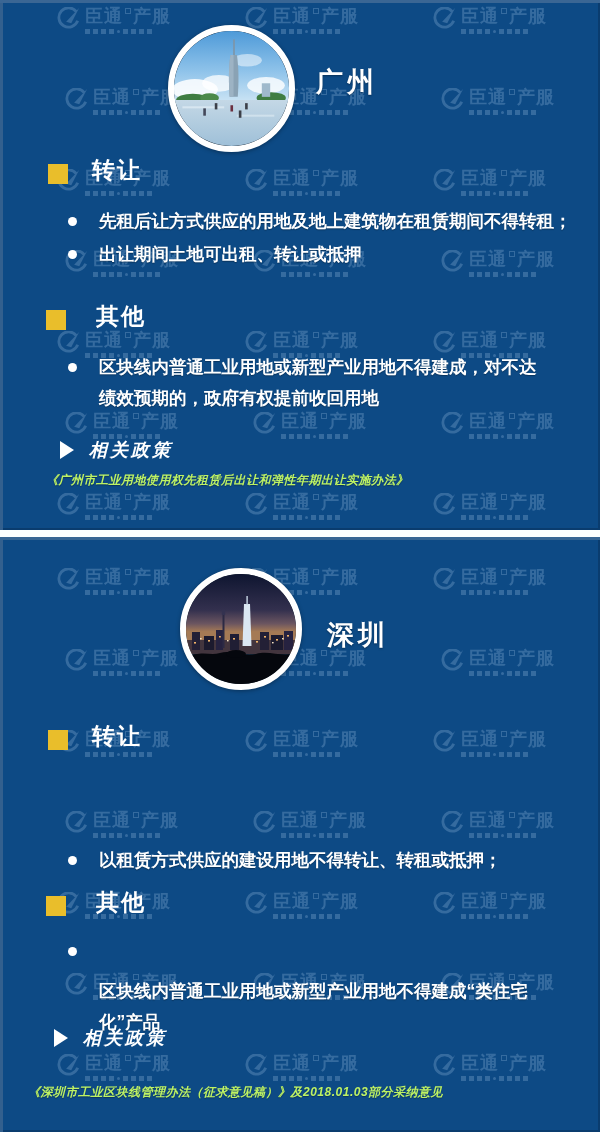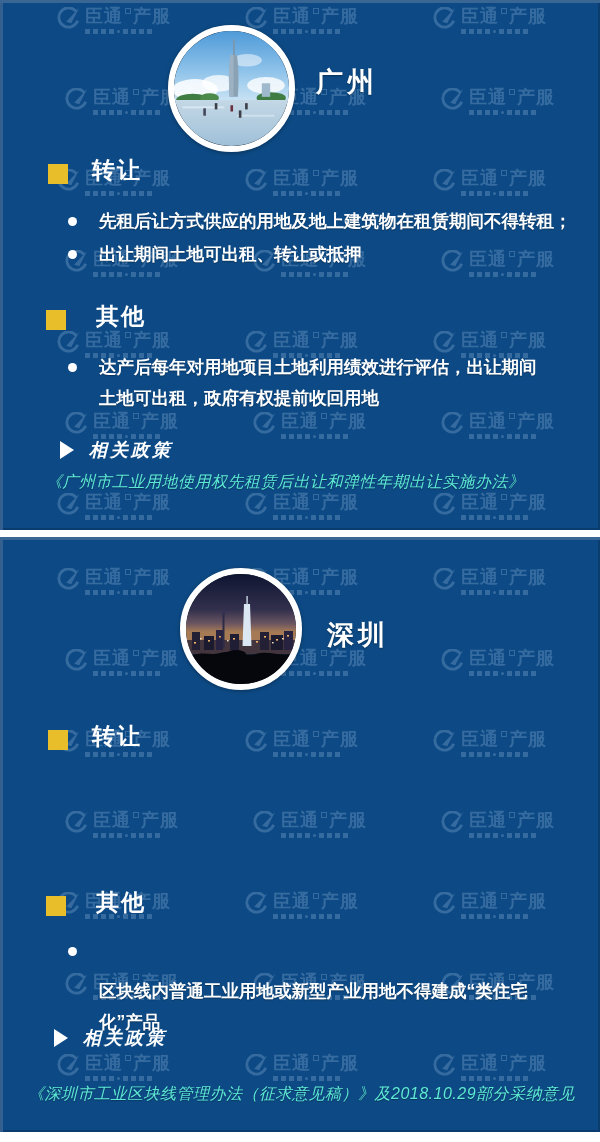--- a/index.html
+++ b/index.html
@@ -36,21 +36,21 @@
   .sec-square{position:absolute;width:20px;height:20px;background:#e9be2b;}
   .sec-label{position:absolute;color:#ffffff;font-size:23px;font-weight:700;letter-spacing:2px;}
 
   .bullet-row{position:absolute;display:flex;color:#ffffff;font-weight:700;font-size:17.5px;line-height:31px;text-shadow:0 1px 1px rgba(0,0,0,.3);}
   .bullet-dot{flex:0 0 9px;width:9px;height:9px;border-radius:50%;background:#ffffff;margin:11px 22px 0 0;}
   .bullet-text{display:block;}
 
   .policy-row{position:absolute;display:flex;align-items:center;color:#ffffff;padding-left:12px;}
   .policy-arrow{width:0;height:0;border-left:14px solid #ffffff;border-top:9px solid transparent;border-bottom:9px solid transparent;margin-right:15px;}
   .policy-label{font-size:18px;font-weight:700;font-style:italic;letter-spacing:3px;}
-  .policy-line{position:absolute;color:#5eead4;font-size:16px;font-weight:400;font-style:italic;white-space:nowrap;letter-spacing:.5px;text-shadow:0 1px 1px rgba(0,0,0,.3);}
+  .policy-line{position:absolute;color:#bef264;font-size:12px;font-weight:700;font-style:italic;white-space:nowrap;letter-spacing:.5px;text-shadow:0 1px 1px rgba(0,0,0,.3);}
 
   
   #c1-sq1{left:48px;top:164px;} #c1-lab1{left:92px;top:155px;}
   #c1-b1{left:68px;top:206px;} #c1-b1 .bullet-text{width:500px;}
   #c1-b2{left:68px;top:239px;} #c1-b2 .bullet-text{width:500px;}
   #c1-sq2{left:46px;top:310px;} #c1-lab2{left:96px;top:301px;}
   #c1-b3{left:68px;top:352px;} #c1-b3 .bullet-text{width:452px;}
   #c1-policy-row{left:48px;top:438px;}
   #c1-pol1{left:46px;top:472px;}
 
@@ -622,21 +622,21 @@
   <div class="bullet-row" id="c1-b2">
     <span class="bullet-dot"></span>
     <span class="bullet-text">出让期间土地可出租、转让或抵押</span>
   </div>
 
   <div class="sec-square" id="c1-sq2"></div>
   <div class="sec-label" id="c1-lab2">其他</div>
 
   <div class="bullet-row" id="c1-b3">
     <span class="bullet-dot"></span>
-    <span class="bullet-text">达产后每年对用地项目土地利用绩效进行评估，出让期间土地可出租，政府有权提前收回用地</span>
+    <span class="bullet-text">区块线内普通工业用地或新型产业用地不得建成，对不达绩效预期的，政府有权提前收回用地</span>
   </div>
 
   <div class="policy-row" id="c1-policy-row">
     <span class="policy-arrow"></span>
     <span class="policy-label">相关政策</span>
   </div>
   <div class="policy-line" id="c1-pol1">《广州市工业用地使用权先租赁后出让和弹性年期出让实施办法》</div>
 </section>
 
 <section class="card" id="card2">
@@ -1188,27 +1188,31 @@
       </g>
       <path d="M0,84 C14,76 24,82 34,79 C46,75 58,84 70,80 C84,76 96,84 110,79 L110,110 L0,110 Z" fill="#05070d"></path>
       <ellipse cx="50" cy="80" rx="10" ry="4" fill="#05070d"></ellipse>
     </svg>
   </div>
   <div class="city-title" id="title2">深圳</div>
 
   <div class="sec-square" id="c2-sq1"></div>
   <div class="sec-label" id="c2-lab1">转让</div>
 
+  <div class="bullet-row" id="c2-b2">
+    <span class="bullet-dot"></span>
+    <span class="bullet-text">以租赁方式供应的建设用地不得转让、转租或抵押；</span>
+  </div>
 
   <div class="sec-square" id="c2-sq2"></div>
   <div class="sec-label" id="c2-lab2">其他</div>
 
   <div class="bullet-row" id="c2-b3">
     <span class="bullet-dot"></span>
     <span class="bullet-text">区块线内普通工业用地或新型产业用地不得建成“类住宅化”产品</span>
   </div>
 
   <div class="policy-row" id="c2-policy-row">
     <span class="policy-arrow"></span>
     <span class="policy-label">相关政策</span>
   </div>
-  <div class="policy-line" id="c2-pol2">《深圳市工业区块线管理办法（征求意见稿）》及2018.10.29部分采纳意见</div>
+  <div class="policy-line" id="c2-pol2">《深圳市工业区块线管理办法（征求意见稿）》及2018.01.03部分采纳意见</div>
 </section>
 
 </body></html>

